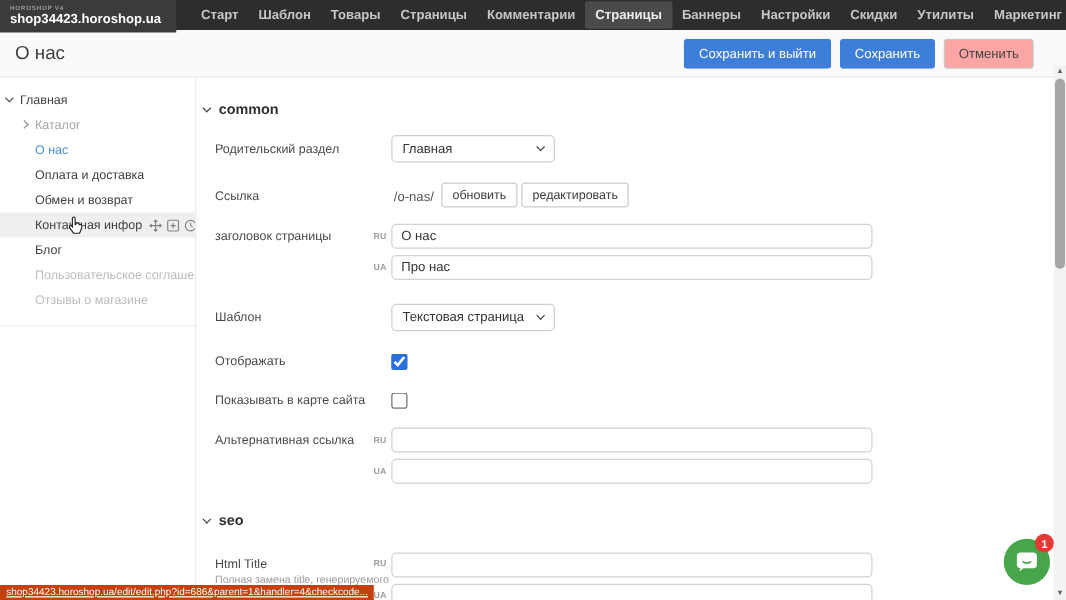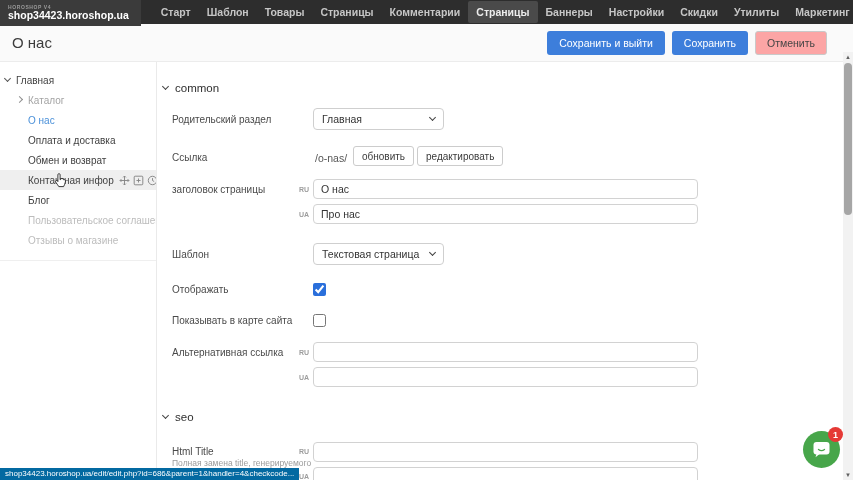--- a/index.html
+++ b/index.html
@@ -43,42 +43,42 @@
   .chev { width:5px; height:5px; border-right:1.4px solid #555; border-bottom:1.4px solid #555;
     display:inline-block; position:absolute; }
   .chev.down { transform:rotate(45deg); top:6px; left:5px; }
   .chev.right { transform:rotate(-45deg); top:7px; left:17px; border-color:#8f8f8f; }
   .row-icons { display:flex; gap:3px; margin-left:5px; align-items:center; }
   .row-icons svg { display:block; }
 
   
   .main { position:absolute; left:157px; top:62px; width:686px; bottom:0;
     background:#fff; overflow:hidden; z-index:1; }
-  .section-head { position:absolute; left:6px; font-size:11.5px; font-weight:normal; color:#2f2f2f;
+  .section-head { position:absolute; left:6px; font-size:11.5px; font-weight:bold; color:#2f2f2f;
     display:flex; align-items:center; cursor:pointer; }
   .section-head .schev { width:5px; height:5px; border-right:1.5px solid #444; border-bottom:1.5px solid #444;
     transform:rotate(45deg); display:inline-block; margin-right:7px; margin-top:-3px; }
   .f-label { position:absolute; left:15px; font-size:10px; color:#4a4a4a; white-space:nowrap; }
   .f-hint { position:absolute; left:15px; font-size:8.5px; color:#9b9b9b; white-space:nowrap; }
   .f-input { position:absolute; left:156px; width:385px; height:20px; border:1px solid #d2d2d2;
     border-radius:4px; font-size:10.5px; color:#333; padding:0 7px; font-family:inherit; background:#fff; }
   .f-select { position:absolute; left:156px; width:131px; height:22px; border:1px solid #cfcfcf;
     border-radius:4px; display:flex; align-items:center; padding:0 8px; font-size:10.5px; color:#333;
     cursor:pointer; background:#fff; }
   .f-select .schev { width:5px; height:5px; border-right:1.3px solid #444; border-bottom:1.3px solid #444;
     transform:rotate(45deg); margin-left:auto; margin-top:-3px; }
   .lang-badge { position:absolute; font-size:7px; font-weight:bold; color:#9d9d9d; width:14px; text-align:right; left:138px; }
   .mini-btn { position:absolute; height:20px; border:1px solid #ccc; border-radius:3px; background:#fff;
     font-size:10px; color:#3b3b3b; padding:0 8px; cursor:pointer; font-family:inherit; }
   .link-path { position:absolute; font-size:10.5px; color:#555; }
   .cb { position:absolute; width:13px; height:13px; accent-color:#2a6fdb; cursor:pointer; left:156px; }
 
   
-  .statusbar { position:absolute; left:0; bottom:0; height:12px; background:#0369a1; color:#fff;
-    font-size:8px; line-height:12px; padding:0 5px; white-space:nowrap; z-index:9; }
+  .statusbar { position:absolute; left:0; bottom:0; height:12px; background:#c2410c; color:#fff;
+    font-size:8px; line-height:12px; padding:0 5px; white-space:nowrap; z-index:9;text-decoration:underline; }
 
   
   .chat { position:absolute; right:13px; bottom:12px; width:37px; height:37px; border-radius:50%;
     background:#47a64a; z-index:8; cursor:pointer; display:flex; align-items:center; justify-content:center; }
   .chat-badge { position:absolute; top:-4px; right:-3px; width:15px; height:15px; border-radius:50%;
     background:#e53935; color:#fff; font-size:9px; font-weight:bold; display:flex; align-items:center;
     justify-content:center; }
 
   
   .scrollbar { position:absolute; right:0; top:52px; width:10px; bottom:0; background:#f2f2f2; z-index:7; }

